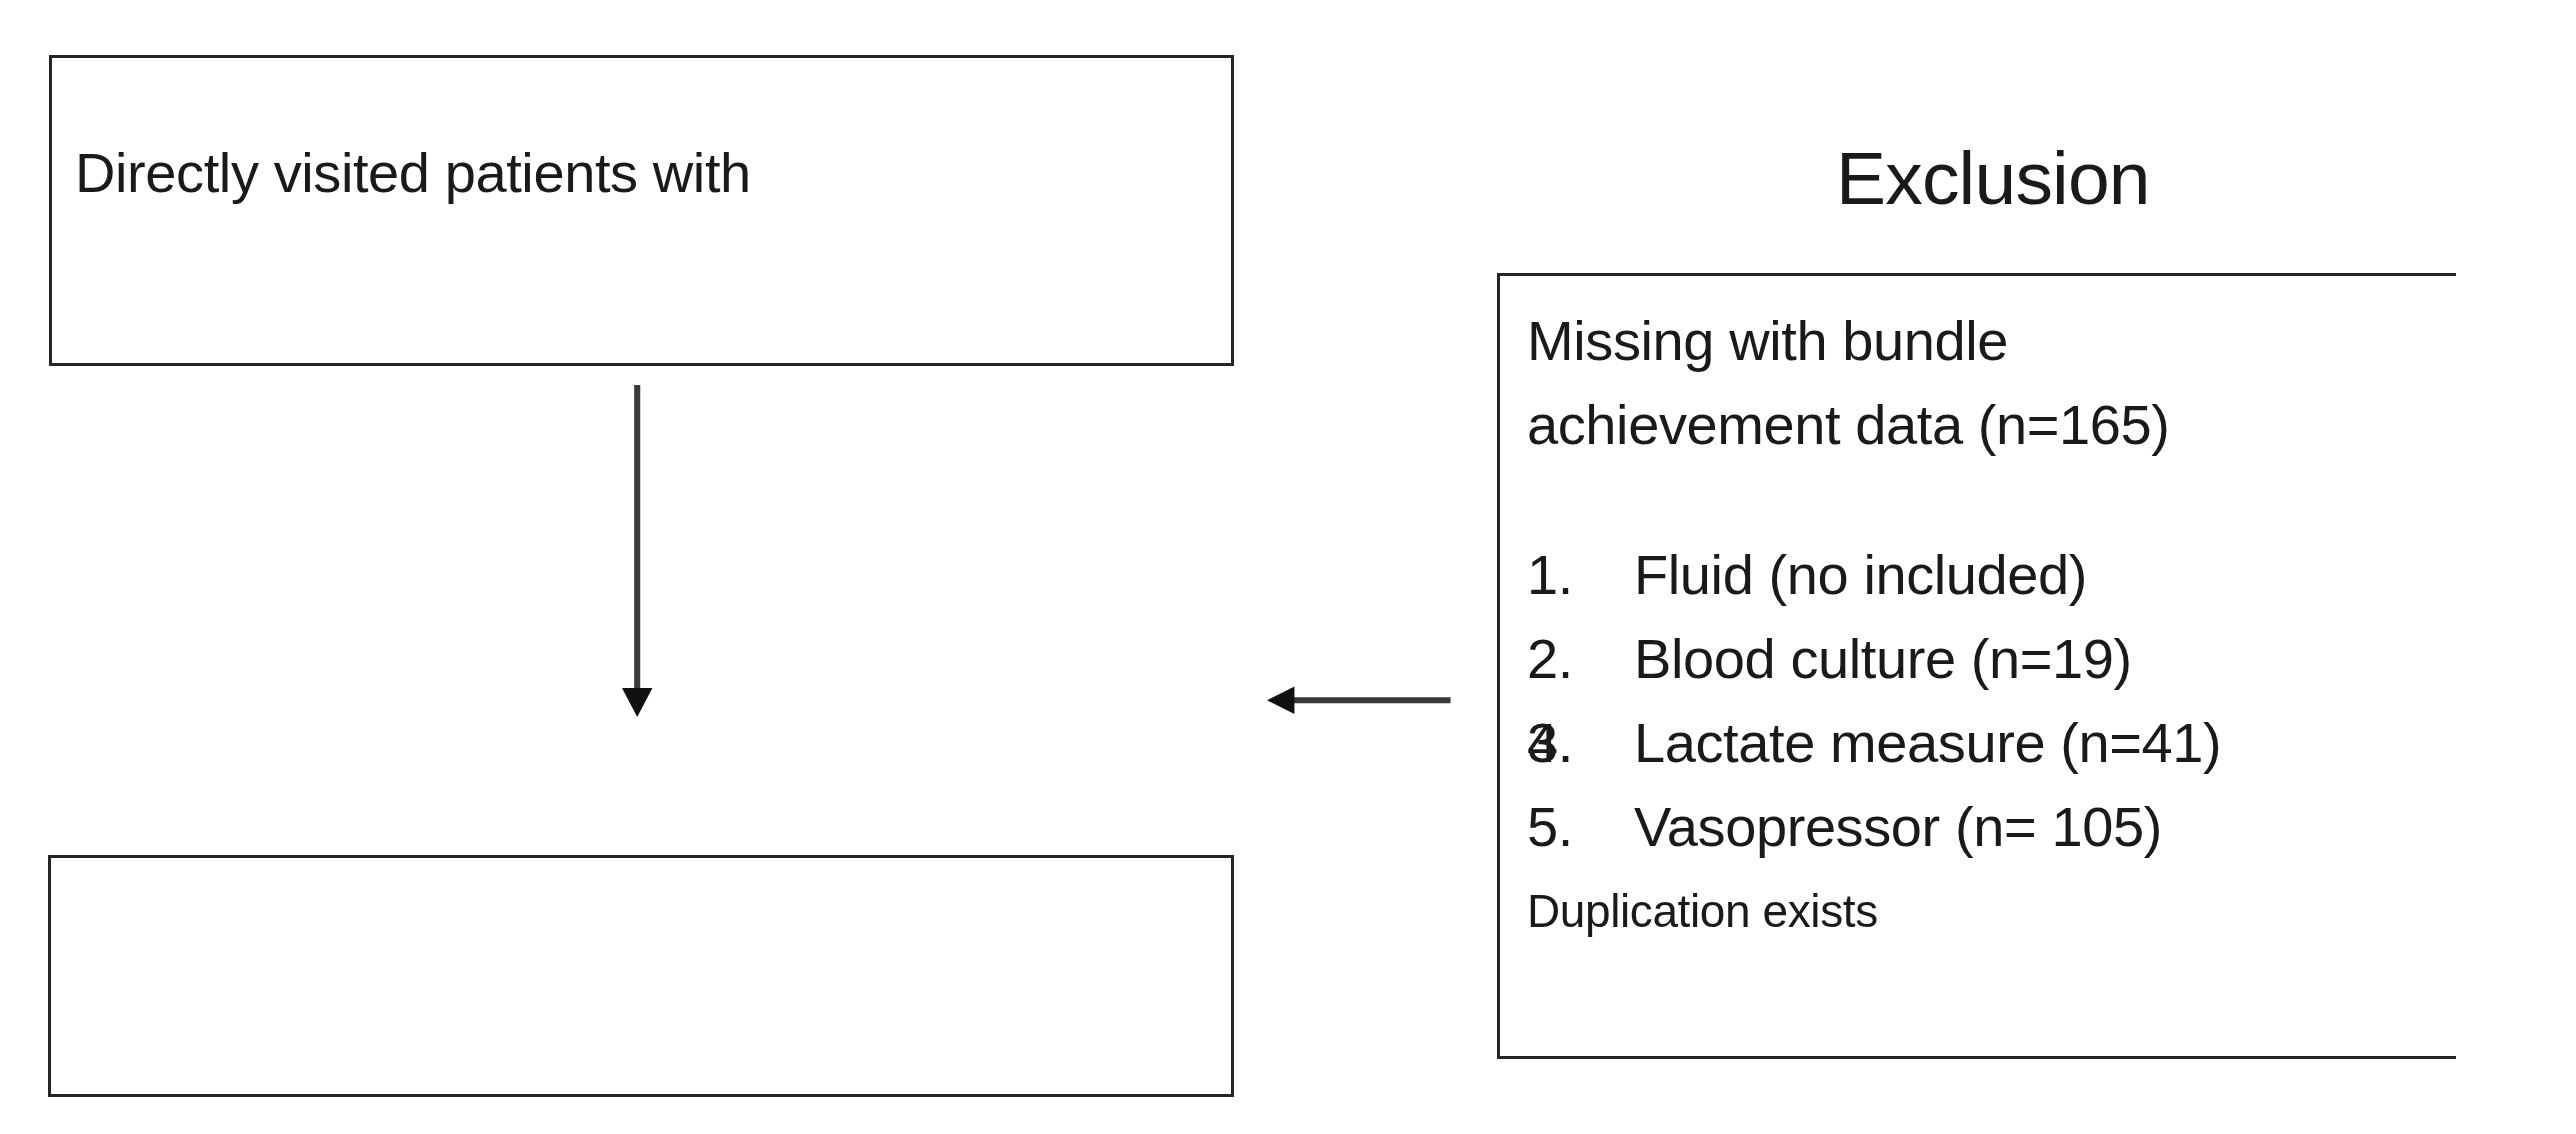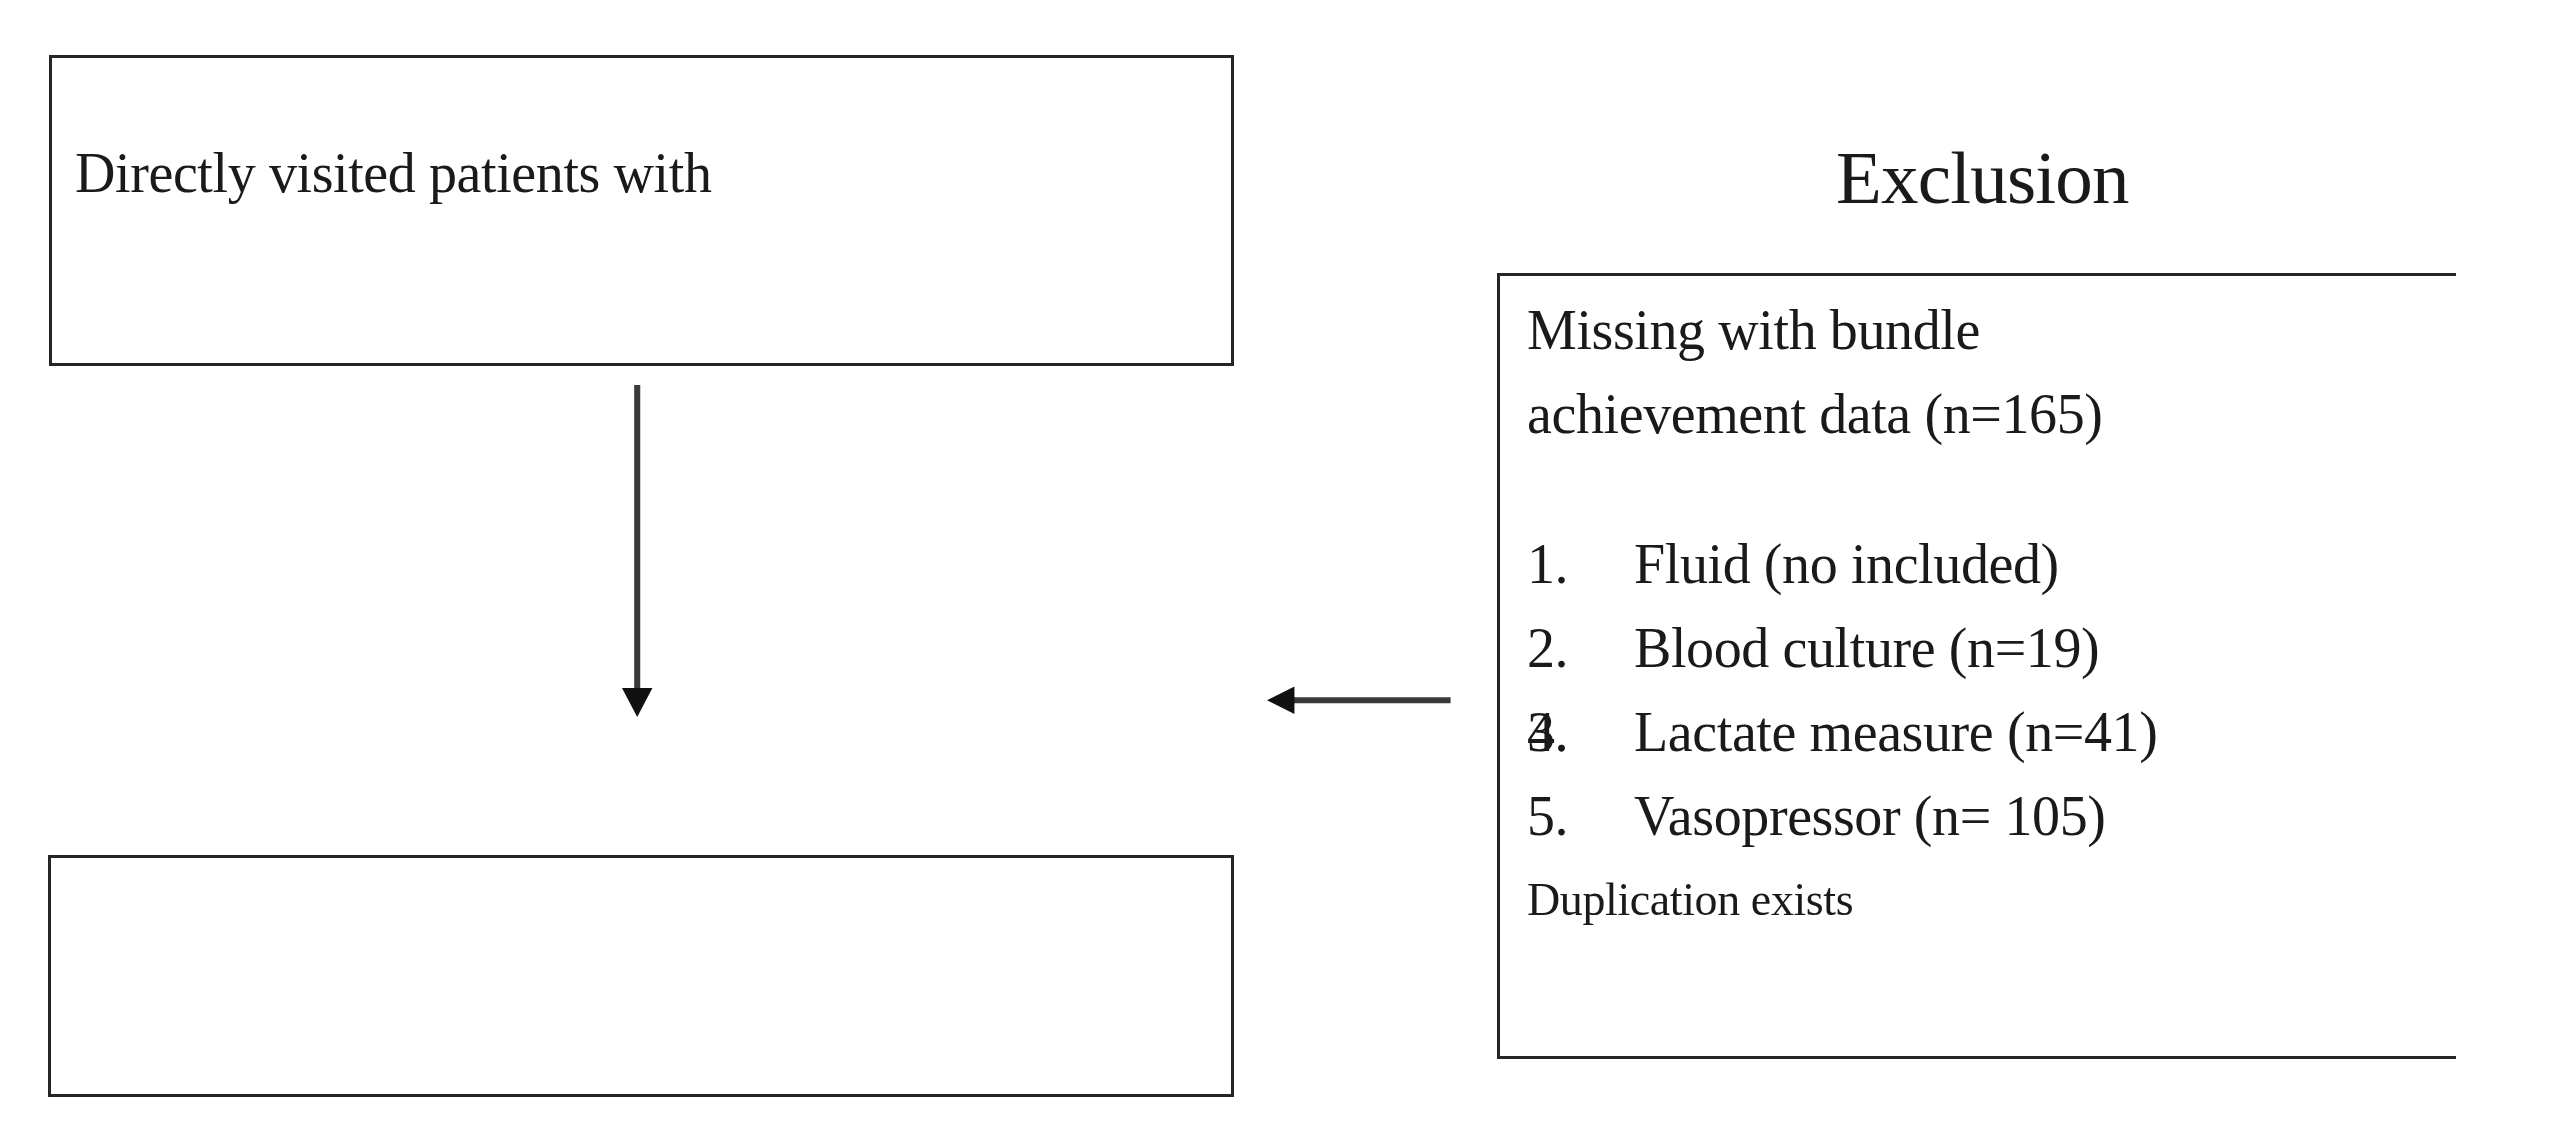--- a/index.html
+++ b/index.html
@@ -10,21 +10,20 @@
   body {
     font-family: "Liberation Sans", "DejaVu Sans", sans-serif;
     color: #1a1a1a;
   }
   #canvas {
     position: relative;
     width: 2456px;
     height: 1135px;
     background: #ffffff;
     overflow: hidden;
-    font-family: Liberation Serif, serif;
   }
 
   
   .flow-box {
     position: absolute;
     box-sizing: border-box;
     background: #ffffff;
     border: 3.8px solid #262626;
   }
   #box-source   { left: 49px;   top: 55px;   width: 1185px; height: 311px; }
@@ -53,21 +52,21 @@
     letter-spacing: -0.8px;
     color: #1a1a1a;
     white-space: nowrap;
     text-align: right;
   }
 
   
   #exclusion-body {
     position: absolute;
     left: 1527px;
-    top: 288px;
+    top: 299px;
     width: 990px;
   }
   .excl-lead {
     font-size: 56px;
     line-height: 84px;
     letter-spacing: -0.4px;
     white-space: pre;
     color: #1a1a1a;
   }
   #excl-gap { height: 66px; }

